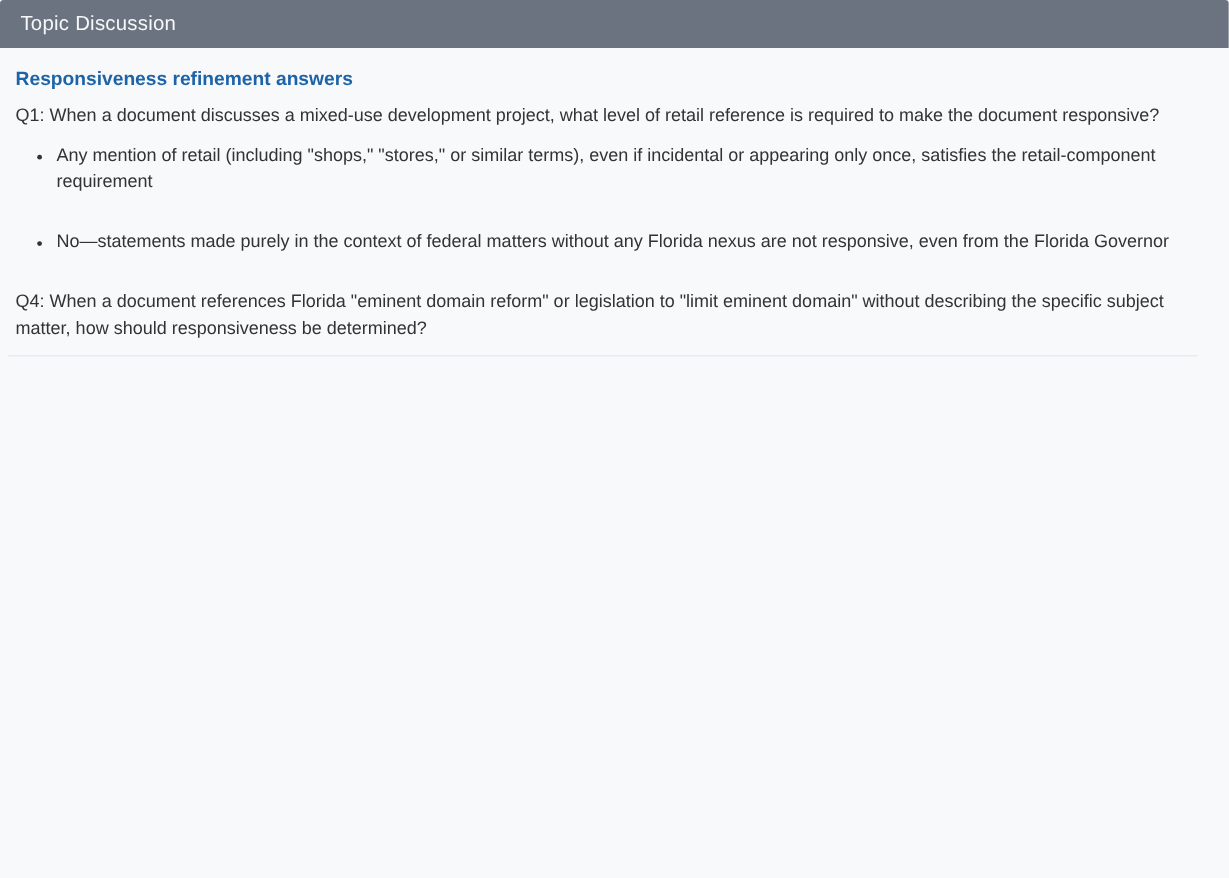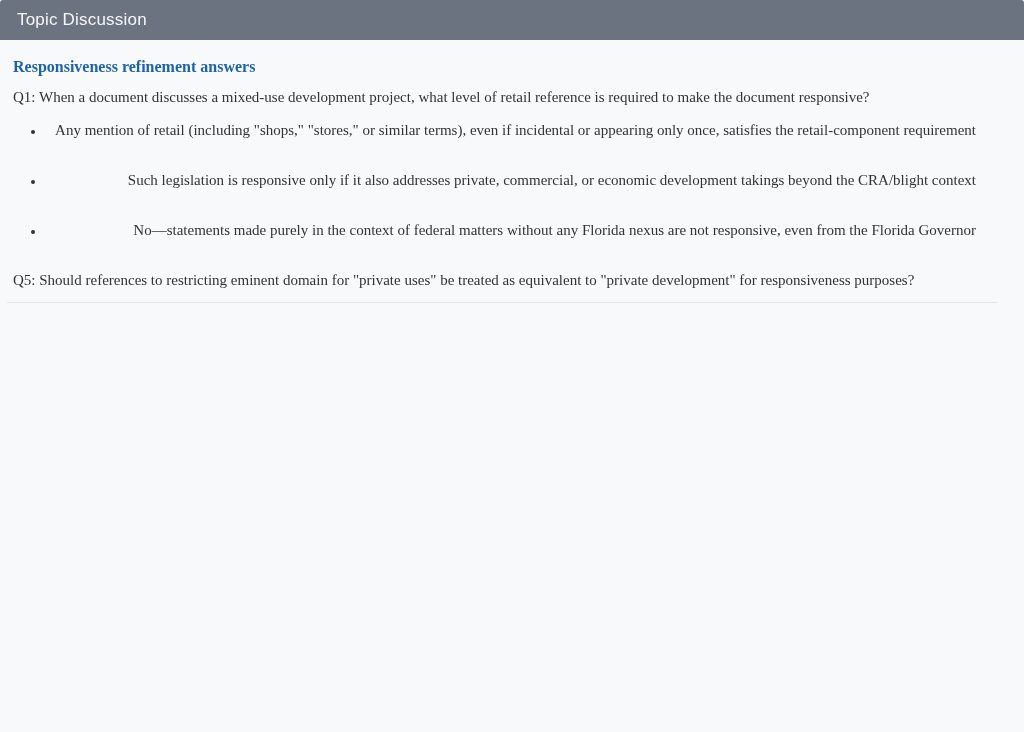--- a/index.html
+++ b/index.html
@@ -23,21 +23,20 @@
     display: flex;
     align-items: center;
     padding: 0 17px;
     font-size: 17px;
     font-weight: 400;
     letter-spacing: 0.2px;
     border-radius: 3px 3px 0 0;
   }
   .panel-body {
     padding: 16px 48px 0 13px;
-    font-family: Liberation Serif, serif;
   }
   .section-heading {
     margin: 0 0 8px 0;
     font-size: 16px;
     line-height: 22px;
     font-weight: 700;
     color: #1d63a8;
   }
   .question {
     margin: 0 0 11px 0;
@@ -48,21 +47,20 @@
   ul.answers {
     margin: 0 0 28px 0;
     padding: 0 0 0 32px;
     list-style: disc outside;
   }
   ul.answers li {
     font-size: 15px;
     line-height: 22px;
     color: #333333;
     padding-left: 2px;
-    text-align: right;
   }
   ul.answers li::marker {
     font-size: 12px;
     color: #333333;
   }
   hr.divider {
     border: none;
     border-top: 1px solid #e4e6ea;
     margin: 0 -22px 0 -6px;
     height: 0;
@@ -82,34 +80,31 @@
     <h3 class="section-heading">Responsiveness refinement answers</h3>
 
     <div class="qa-block">
       <p class="question">Q1: When a document discusses a mixed-use development project, what level of retail reference is required to make the document responsive?</p>
       <ul class="answers">
         <li>Any mention of retail (including "shops," "stores," or similar terms), even if incidental or appearing only once, satisfies the retail-component requirement</li>
       </ul>
     </div>
 
     <div class="qa-block">
-      <ul class="answers">
-        <li>Such legislation is responsive only if it also addresses private, commercial, or economic development takings beyond the CRA/blight context</li>
-      </ul>
     </div>
 
     <div class="qa-block">
       <ul class="answers">
         <li>No—statements made purely in the context of federal matters without any Florida nexus are not responsive, even from the Florida Governor</li>
       </ul>
     </div>
 
     <div class="qa-block">
+      <p class="question">Q4: When a document references Florida "eminent domain reform" or legislation to "limit eminent domain" without describing the specific subject matter, how should responsiveness be determined?</p>
     </div>
 
     <div class="qa-block">
-      <p class="question">Q5: Should references to restricting eminent domain for "private uses" be treated as equivalent to "private development" for responsiveness purposes?</p>
     </div>
 
     <hr class="divider">
 
   </div>
 </div>
 
 </body></html>

